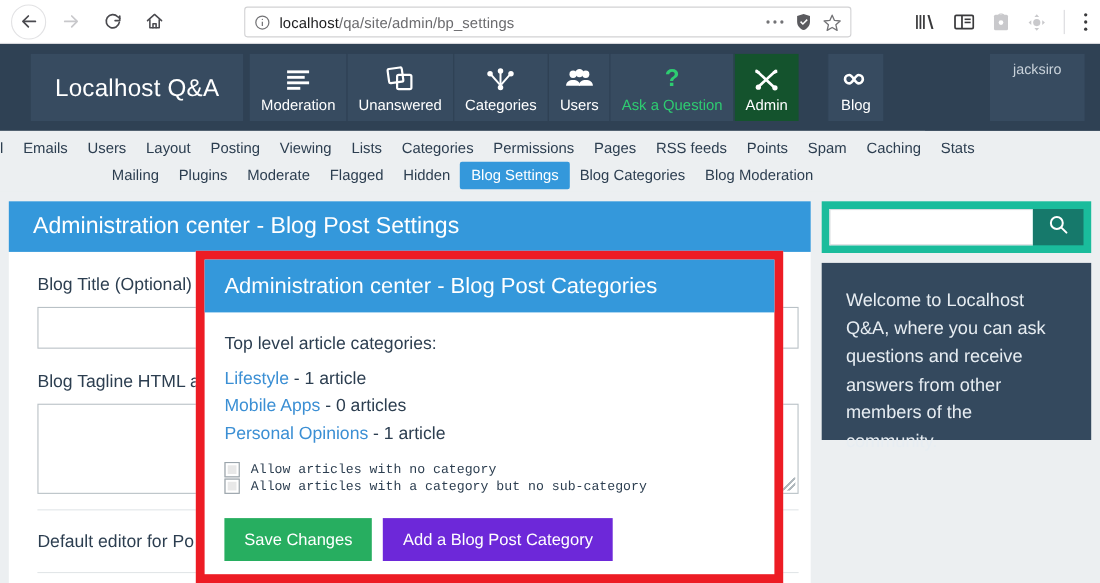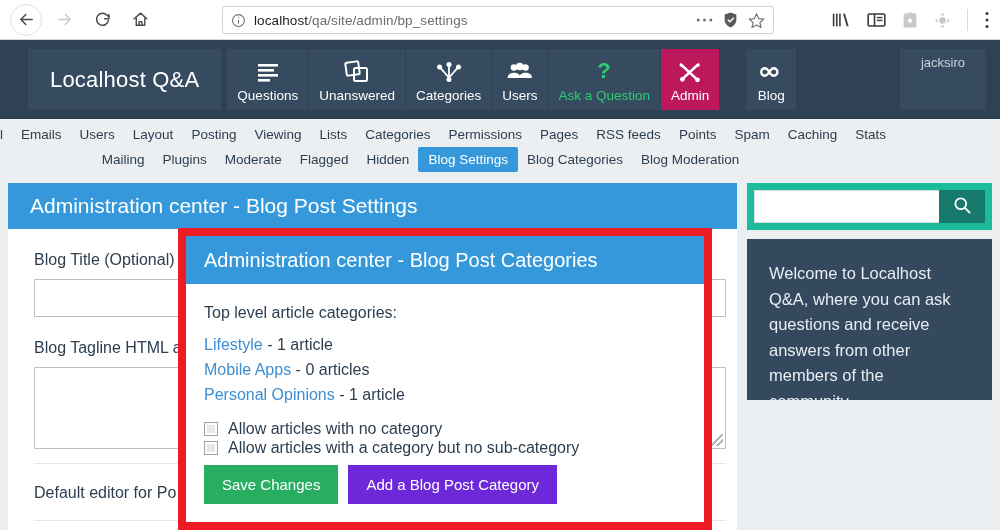--- a/index.html
+++ b/index.html
@@ -71,21 +71,21 @@
     background: #374b60;
     display: flex; flex-direction: column; align-items: center; justify-content: center;
     gap: 2px;
     color: #ffffff; font-size: 13.5px;
     border-left: 1px solid #2f4154;
   }
   .nav-item.first { border-left: none; margin-left: 6px; }
   .nav-item .ico { height: 28px; display: flex; align-items: center; justify-content: center; }
   .nav-item .ico svg { display: block; }
   .nav-item.ask { color: #2ecc71; }
-  .nav-item.active { background: #be185d; text-align: right; }
+  .nav-item.active { background: #14532d; text-align: right; }
   .nav-item.blog { margin-left: 26px; }
   #user-box {
     margin: 9px 14px 9px auto; padding: 6px 16px;
     background: #374b60;
     display: flex; align-items: flex-start; justify-content: center;
     color: #c9d2da; font-size: 13px;
     min-width: 86px;
   }
 
   
@@ -148,22 +148,22 @@
   #cat-intro { color: #2c3e50; font-size: 16px; margin-bottom: 14px; }
   .cat-row { font-size: 16px; color: #2c3e50; margin-bottom: 7px; }
   .cat-row a { color: #3b8fd4; text-decoration: none; }
   .cb-row { display: flex; align-items: center; gap: 10px; margin-top: 1px; }
   .cb-row:first-of-type { margin-top: 16px; }
   .cbx {
     width: 14px; height: 14px; flex: 0 0 auto;
     border: 1px solid #9aa4ab; background: #e8e8e8;
     box-shadow: inset 0 0 0 2px #ffffff;
   }
-  .cb-label { font-size: 16px; color: #2c3e50; }
-  #cat-buttons { display: flex; gap: 10px; margin-top: 8px; }
+  .cb-label { font-size: 12px; color: #2c3e50; font-family: Liberation Mono, monospace; }
+  #cat-buttons { display: flex; gap: 10px; margin-top: 22px; }
   .btn { border: none; color: #fff; font-size: 15px; padding: 11px 18px;
          font-family: "Liberation Sans", sans-serif; }
   .btn.green { background: #27ae60; }
   .btn.blue  { background: #6d28d9; }
 
   
   #sidebar { position: absolute; left: 747px; top: 183px; width: 245px; }
   #search-wrap {
     background: #1abc9c; padding: 7px;
     display: flex; align-items: stretch; height: 47px;
@@ -299,21 +299,21 @@
 
   <div class="nav-item first">
     <span class="ico">
       <svg width="26" height="22" viewBox="0 0 26 22" fill="#ffffff">
           <rect x="3" y="3" width="20" height="2.6"></rect>
           <rect x="3" y="8" width="16" height="2.6"></rect>
           <rect x="3" y="13" width="20" height="2.6"></rect>
           <rect x="3" y="18" width="12" height="2.6"></rect>
         </svg>
     </span>
-    <span>Questions</span>
+    <span>Moderation</span>
   </div>
 
   <div class="nav-item">
     <span class="ico">
       <svg width="26" height="24" viewBox="0 0 26 24" fill="none" stroke="#ffffff" stroke-width="2">
           <rect x="2" y="2" width="13" height="13" rx="1.5" transform="rotate(-8 8.5 8.5)"></rect>
           <rect x="10" y="8" width="13" height="13" rx="1.5"></rect>
         </svg>
     </span>
     <span>Unanswered</span>

